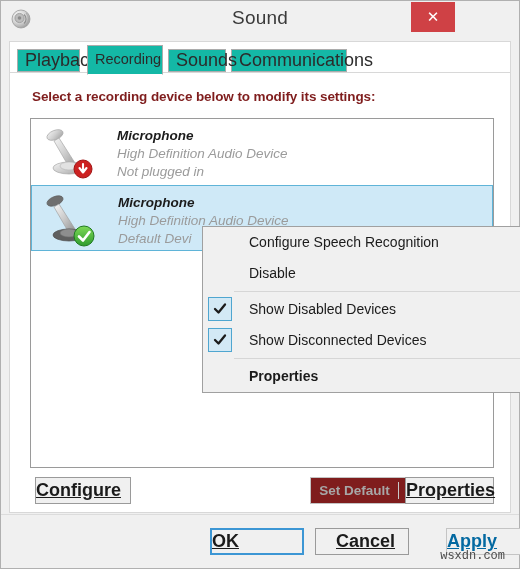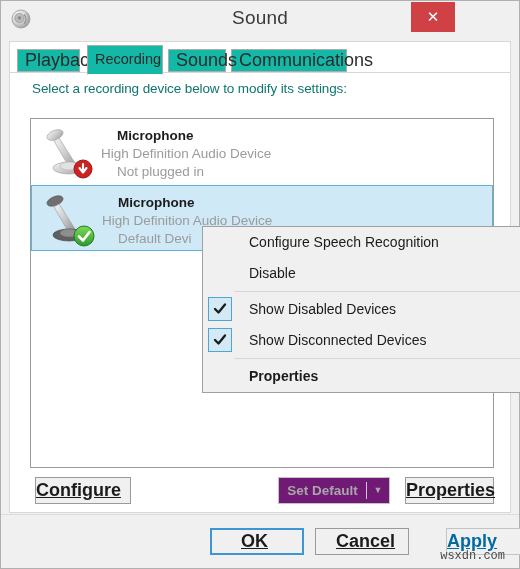--- a/index.html
+++ b/index.html
@@ -115,64 +115,65 @@
     top: 71px;
     width: 502px;
     height: 1px;
     background: #d8d8d8;
     z-index: 3;
   }
 
   
   .panel-label {
     position: absolute;
-    left: 31px; top: 80px;
+    left: 31px; top: 88px;
     font-size: 13.5px;
-    color: #0f766e;
-    font-weight: normal;
+    color: #7f1d1d;
+    font-weight: bold;
     letter-spacing: -0.1px;
   }
 
   
   .devlist {
     position: absolute;
     left: 29px; top: 117px;
     width: 464px;
     height: 350px;
     background: #ffffff;
     border: 1px solid #9a9a9a;
     box-sizing: border-box;
     overflow: hidden;
   }
   .device {
     position: relative;
     height: 66px;
     box-sizing: border-box;
     padding: 0;
     cursor: default;
+    font-style: italic;
   }
   .device.selected {
     background: #cfe9f7;
     border: 1px solid #5fb4d8;
   }
   .dev-icon {
     position: absolute;
     left: 7px; top: 4px;
     width: 58px; height: 58px;
   }
   .dev-name {
     position: absolute;
     left: 86px; top: 9px;
     font-size: 13.5px;
     font-weight: bold;
     color: #1b1b1b;
   }
   .dev-desc {
     position: absolute;
-    left: 70px; top: 27px;
+    left: 86px; top: 27px;
     font-size: 13.5px;
     color: #9b9b9b;
   }
   .dev-status {
     position: absolute;
     left: 86px; top: 45px;
     font-size: 13.5px;
     color: #9b9b9b;
   }
   .vumeter {
@@ -246,31 +247,31 @@
     text-decoration: underline;
   }
   .btn.disabled {
     color: #0369a1;
     border-color: #c4c4c4;
     cursor: default;
     margin-left: 26px;
   }
   .btn.focus {
     border: 2px solid #3c96d4;
-    padding-left: 29px;
   }
 
   .split {
     position: absolute;
     height: 27px;
     box-sizing: border-box;
     border: 1px solid #c4c4c4;
-    background: #701a75;
+    background: #7f1d1d;
     display: flex;
     align-items: center;
+    margin-left: 32px;
   }
   .split-main {
     flex: 1;
     text-align: center;
     font-size: 13.5px;
     color: #a7a7a7;
     font-weight: bold;
     line-height: 25px;
   }
   .split-div {

